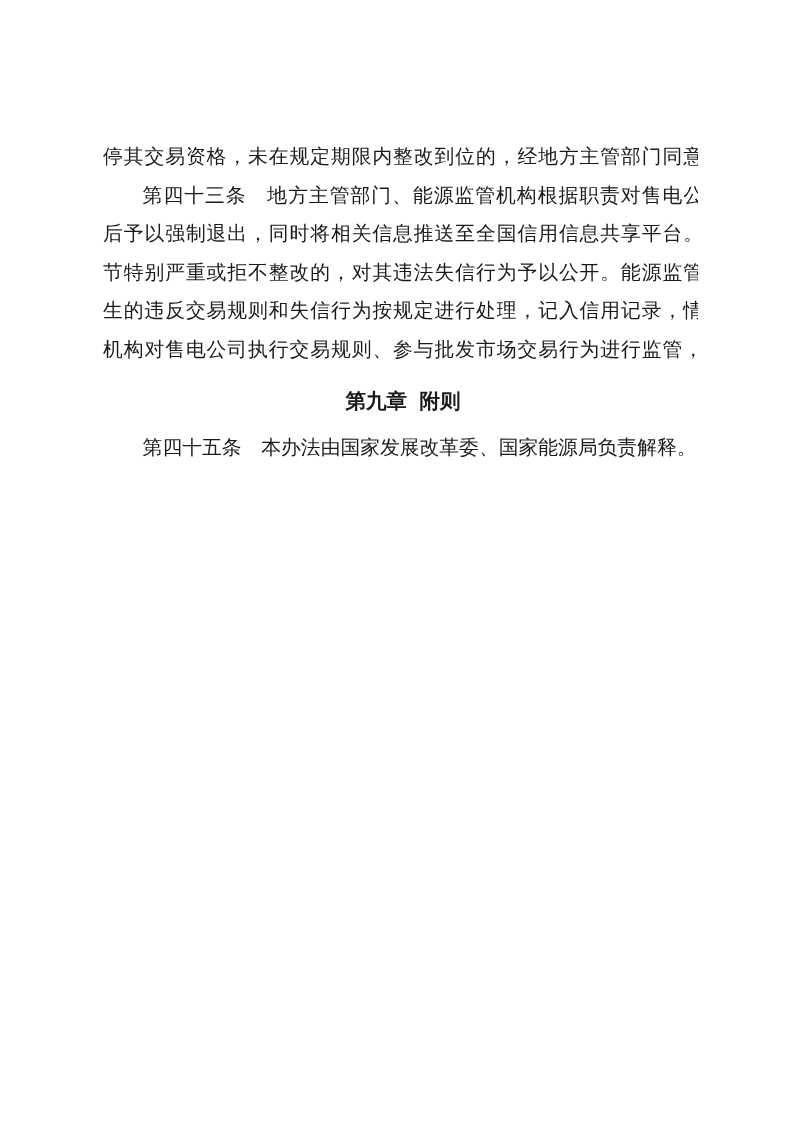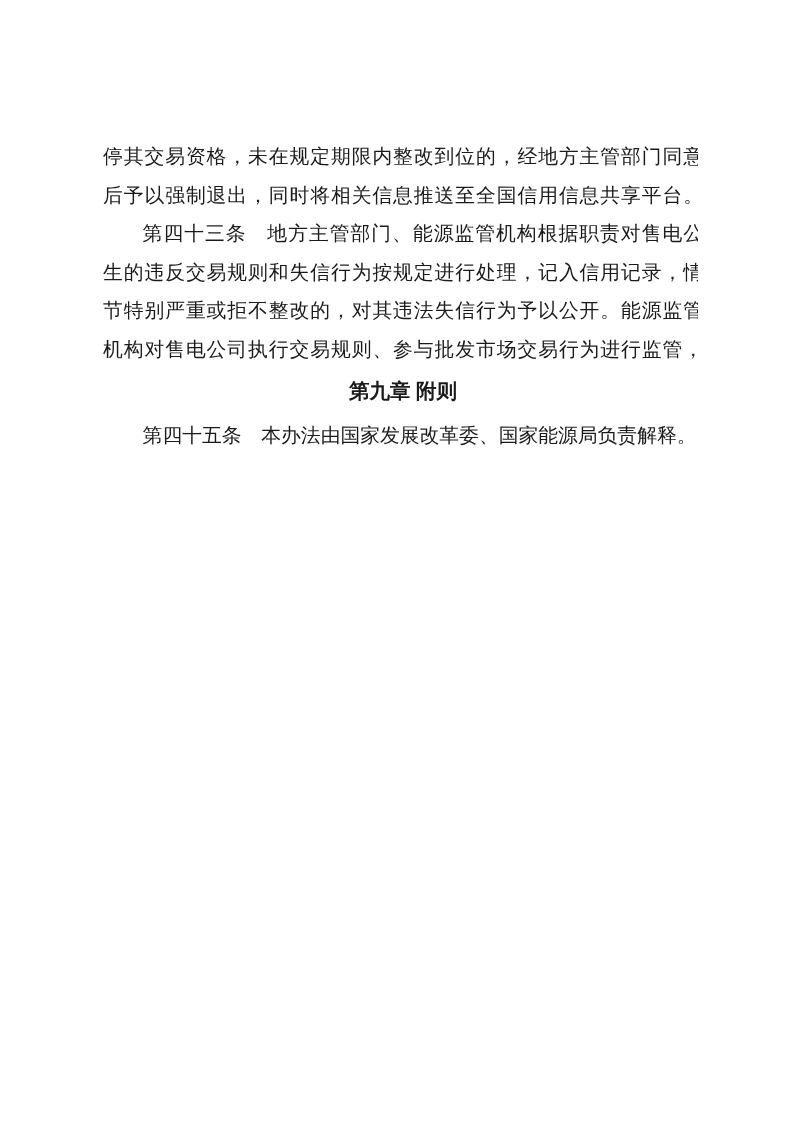--- a/index.html
+++ b/index.html
@@ -31,33 +31,33 @@
   .line.fill {
     text-align: justify;
     text-align-last: justify;
   }
   .line.indent {
     text-indent: 2em;
   }
   .chapter-heading {
     text-align: center;
     font-weight: bold;
-    font-family: Liberation Sans, sans-serif;
+    font-family: Liberation Mono, monospace;
     font-size: 20.5px;
-    margin-top: 3px;
+    margin-top: 15px;
     margin-bottom: 6px;
   }
 </style>
 </head>
 <body>
 
 <div class="page">
   <div class="text-column">
     <div class="line fill">停其交易资格，未在规定期限内整改到位的，经地方主管部门同意</div>
+    <div class="line fill indent">第四十三条　地方主管部门、能源监管机构根据职责对售电公</div>
     <div class="line fill">后予以强制退出，同时将相关信息推送至全国信用信息共享平台。</div>
-    <div class="line fill indent">第四十三条　地方主管部门、能源监管机构根据职责对售电公</div>
+    <div class="line fill">节特别严重或拒不整改的，对其违法失信行为予以公开。能源监管</div>
     <div class="line fill">生的违反交易规则和失信行为按规定进行处理，记入信用记录，情</div>
-    <div class="line fill">节特别严重或拒不整改的，对其违法失信行为予以公开。能源监管</div>
     <div class="line fill">机构对售电公司执行交易规则、参与批发市场交易行为进行监管，</div>
     <div class="line chapter-heading">第九章 附则</div>
     <div class="line indent">第四十五条　本办法由国家发展改革委、国家能源局负责解释。</div>
   </div>
 </div>
 
 </body></html>

